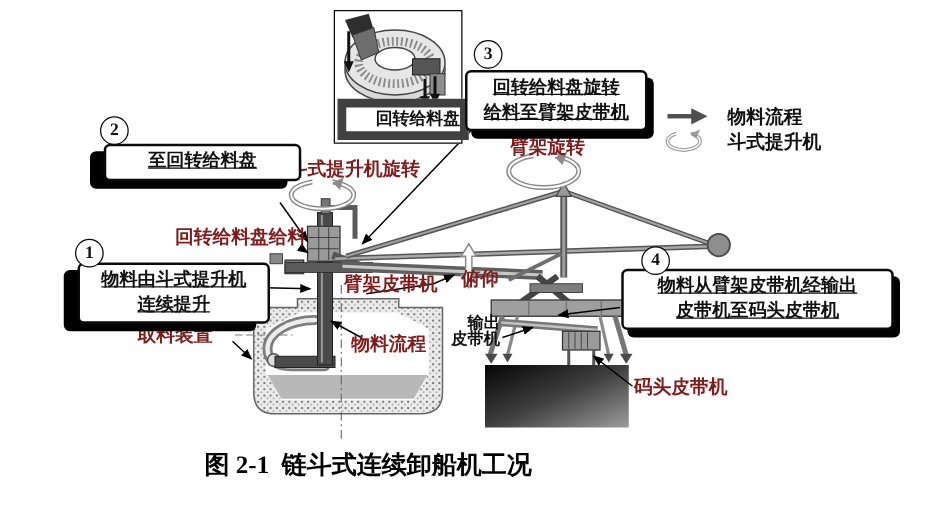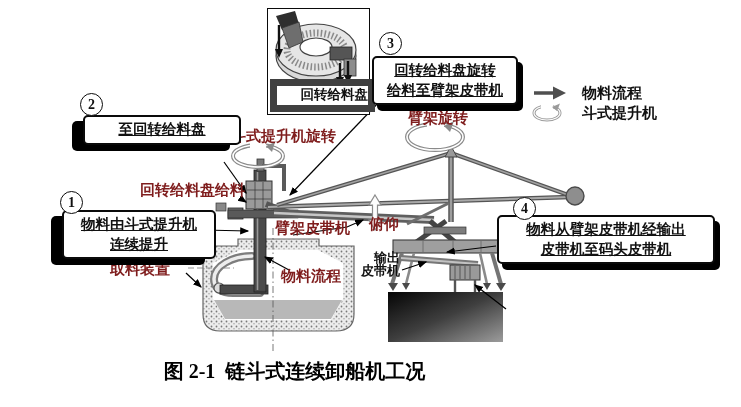--- a/index.html
+++ b/index.html
@@ -225,20 +225,21 @@
   <div class="lbl" style="left:408px;top:110px;">臂架旋转</div>
   <div class="lbl" style="left:140px;top:182px;">回转给料盘给料</div>
   <div class="lbl" style="left:275px;top:220px;">臂架皮带机</div>
   <div class="lbl" style="left:369px;top:216px;">俯仰</div>
   <div class="output-lbl">
     <div>输出</div>
     <div>皮带机</div>
   </div>
   <div class="lbl" style="left:281px;top:268px;">物料流程</div>
   <div class="lbl" style="left:110px;top:261px;">取料装置</div>
+  <div class="lbl" style="left:507px;top:302px;">码头皮带机</div>
 
   <div class="legend-text" style="left:582px;top:84px;">物料流程</div>
   <div class="legend-text" style="left:582px;top:104px;">斗式提升机</div>
 
   <div class="caption">
     <span class="pfx">图 2-1</span><span>链斗式连续卸船机工况</span>
   </div>
 
 </div>
 

